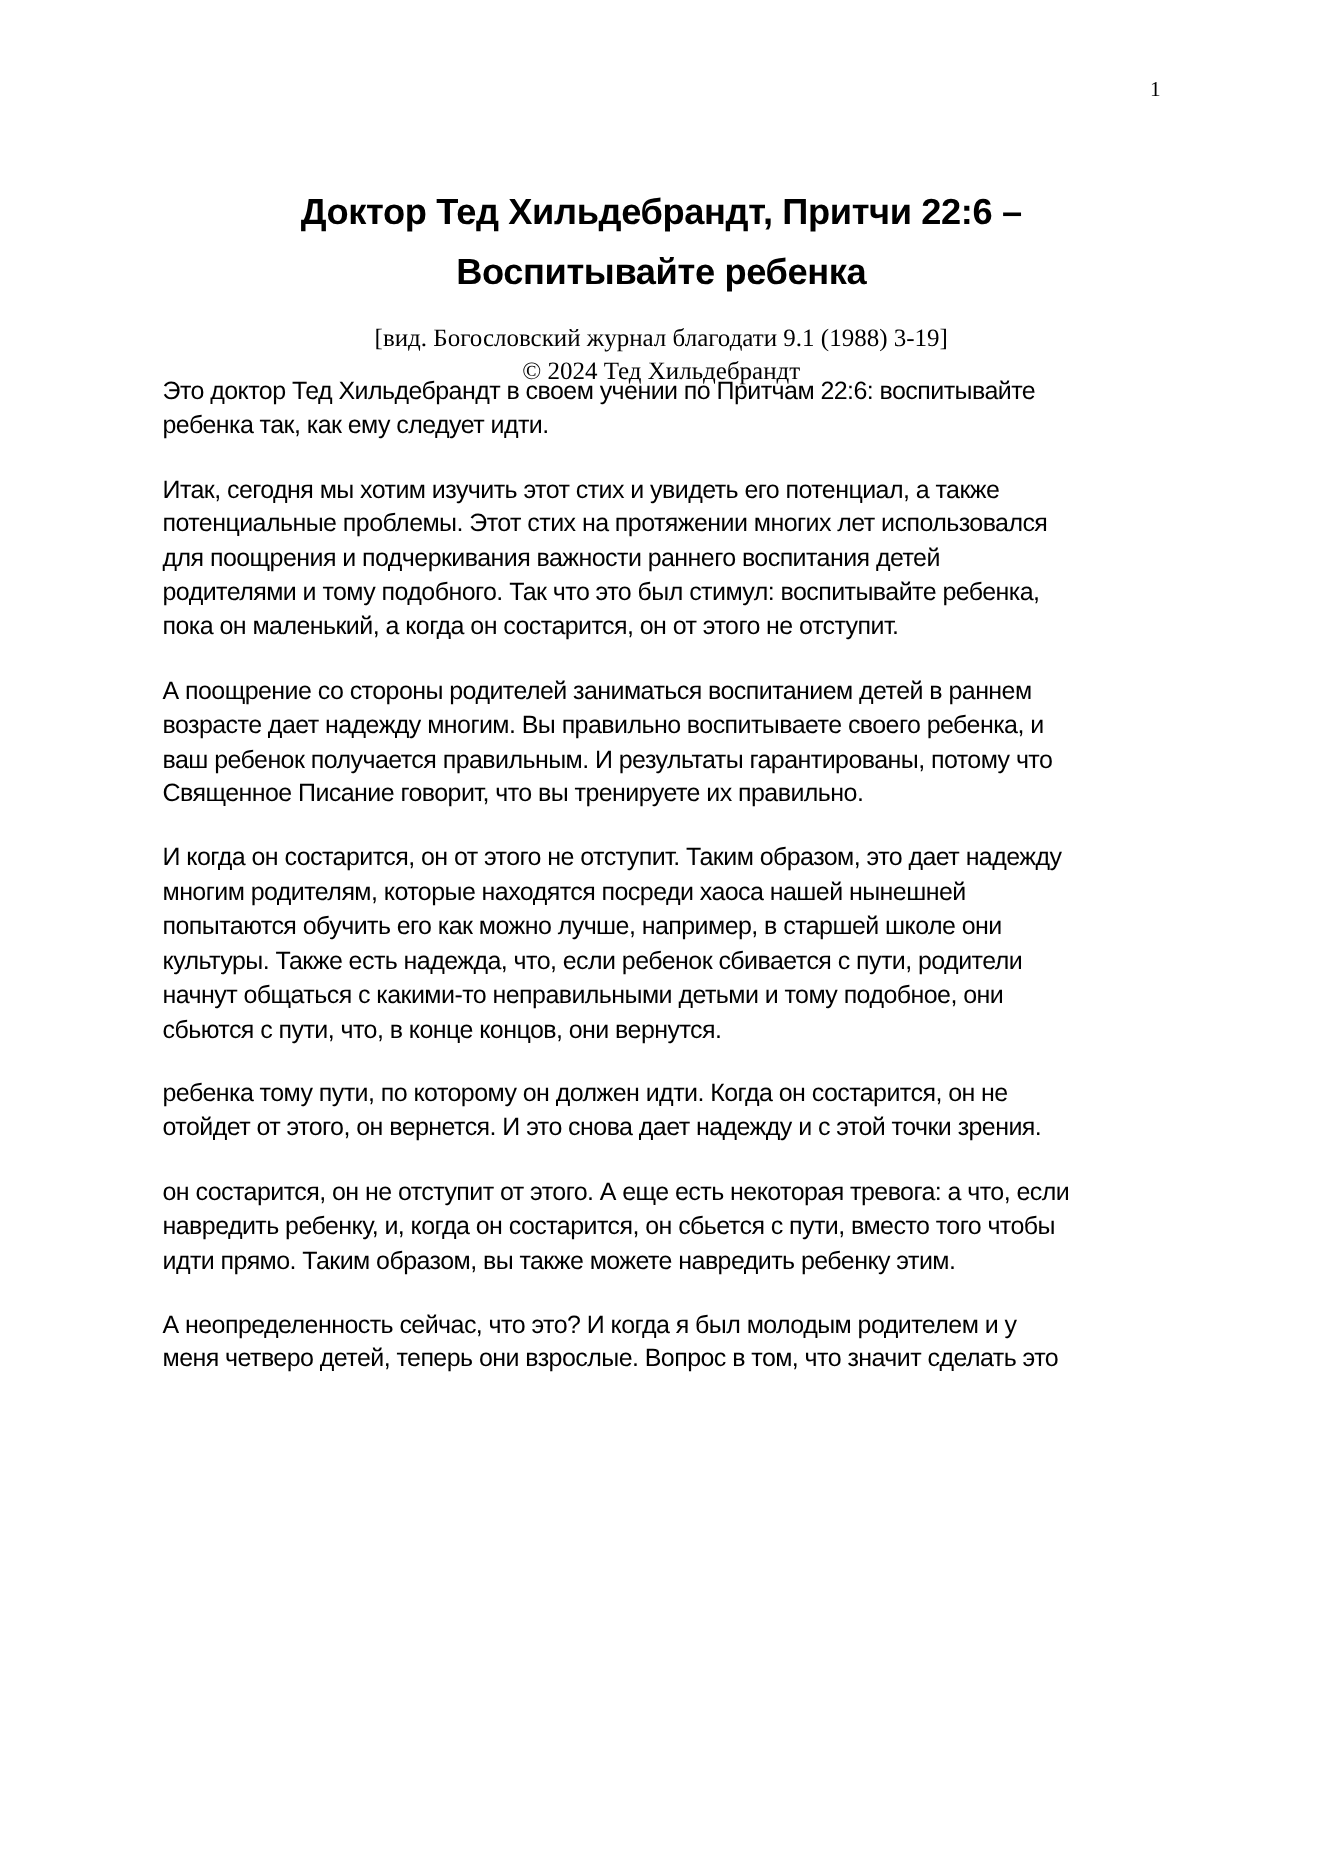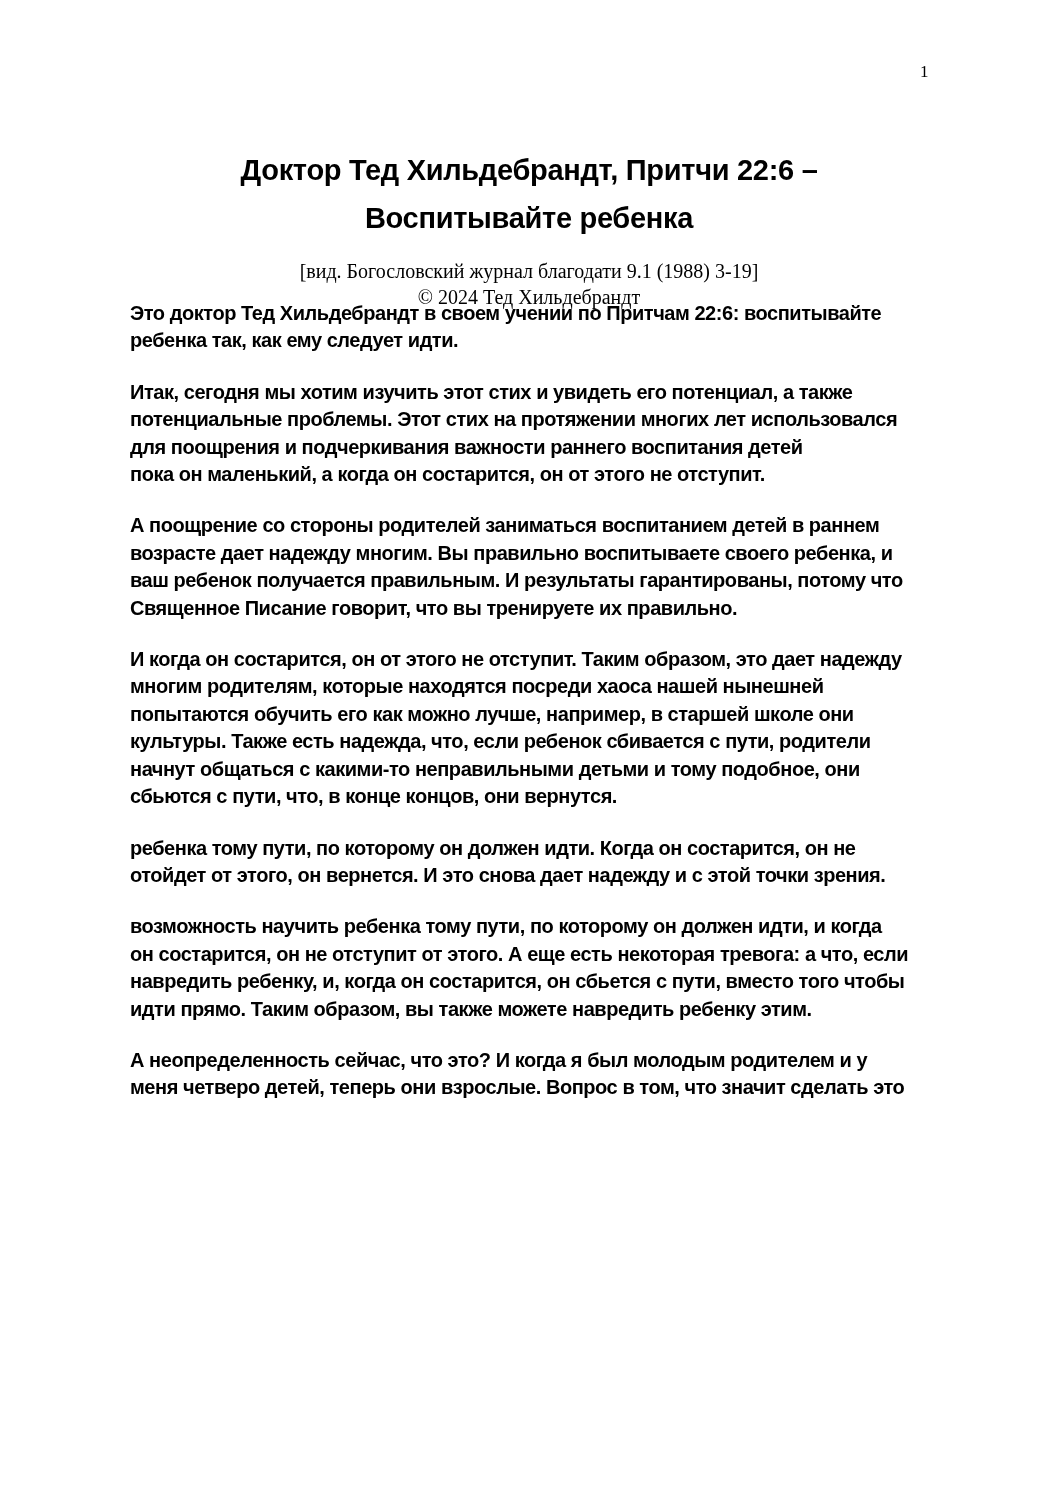--- a/index.html
+++ b/index.html
@@ -50,21 +50,20 @@
     }
     .para {
       margin: 0 0 24px 0;
     }
     .line {
       display: block;
       font-size: 20px;
       line-height: 27.4px;
       white-space: nowrap;
       letter-spacing: -0.45px;
-      font-weight: bold;
     }
   </style>
 </head>
 <body>
 
 <div class="page-number">1</div>
 
 <div class="header">
   <h1 style="margin:16px;font-size:inherit;">
     <span class="title-line">Доктор Тед Хильдебрандт, Притчи 22:6 –</span>
@@ -76,20 +75,21 @@
 
 <div class="body">
   <p class="para">
     <span class="line">Это доктор Тед Хильдебрандт в своем учении по Притчам 22:6: воспитывайте</span>
     <span class="line">ребенка так, как ему следует идти.</span>
   </p>
   <p class="para">
     <span class="line">Итак, сегодня мы хотим изучить этот стих и увидеть его потенциал, а также</span>
     <span class="line">потенциальные проблемы. Этот стих на протяжении многих лет использовался</span>
     <span class="line">для поощрения и подчеркивания важности раннего воспитания детей</span>
+    <span class="line">родителями и тому подобного. Так что это был стимул: воспитывайте ребенка,</span>
     <span class="line">пока он маленький, а когда он состарится, он от этого не отступит.</span>
   </p>
   <p class="para">
     <span class="line">А поощрение со стороны родителей заниматься воспитанием детей в раннем</span>
     <span class="line">возрасте дает надежду многим. Вы правильно воспитываете своего ребенка, и</span>
     <span class="line">ваш ребенок получается правильным. И результаты гарантированы, потому что</span>
     <span class="line">Священное Писание говорит, что вы тренируете их правильно.</span>
   </p>
   <p class="para">
     <span class="line">И когда он состарится, он от этого не отступит. Таким образом, это дает надежду</span>
@@ -97,21 +97,20 @@
     <span class="line">попытаются обучить его как можно лучше, например, в старшей школе они</span>
     <span class="line">культуры. Также есть надежда, что, если ребенок сбивается с пути, родители</span>
     <span class="line">начнут общаться с какими-то неправильными детьми и тому подобное, они</span>
     <span class="line">сбьются с пути, что, в конце концов, они вернутся.</span>
   </p>
   <p class="para">
     <span class="line">ребенка тому пути, по которому он должен идти. Когда он состарится, он не</span>
     <span class="line">отойдет от этого, он вернется. И это снова дает надежду и с этой точки зрения.</span>
   </p>
   <p class="para">
-    <span class="line">возможность научить ребенка тому пути, по которому он должен идти, и когда</span>
     <span class="line">он состарится, он не отступит от этого. А еще есть некоторая тревога: а что, если</span>
     <span class="line">навредить ребенку, и, когда он состарится, он сбьется с пути, вместо того чтобы</span>
     <span class="line">идти прямо. Таким образом, вы также можете навредить ребенку этим.</span>
   </p>
   <p class="para">
     <span class="line">А неопределенность сейчас, что это? И когда я был молодым родителем и у</span>
     <span class="line">меня четверо детей, теперь они взрослые. Вопрос в том, что значит сделать это</span>
   </p>
 </div>
 

